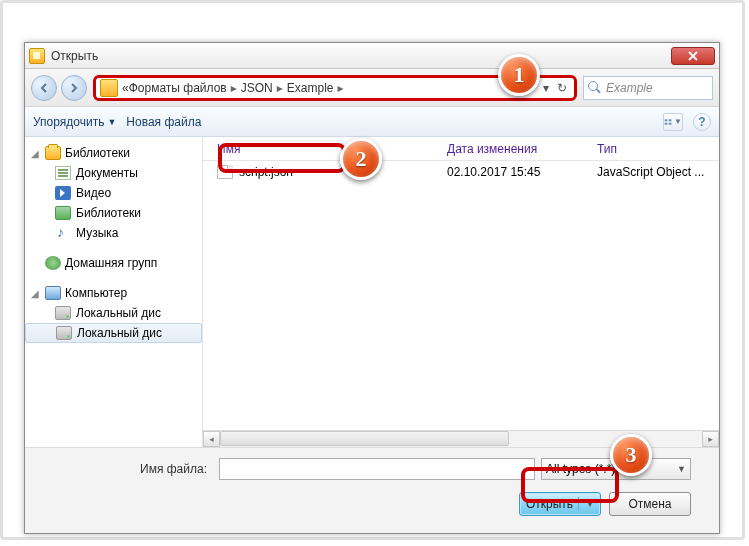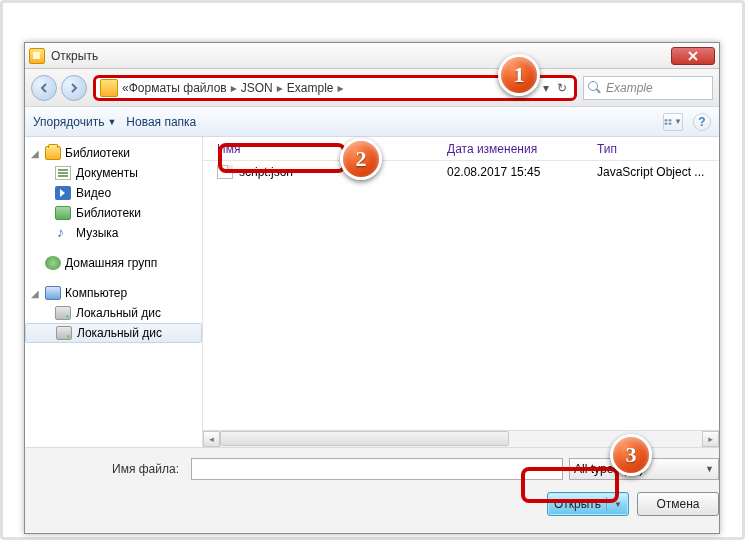--- a/index.html
+++ b/index.html
@@ -89,21 +89,21 @@
   .filerow .col-name{display:flex;align-items:center;gap:6px;}
   .file-highlight {
     position:absolute; border:4px solid #cc0000; border-radius:8px; background:transparent;
   }
   .scroll-horiz { height:17px; background:#f3f3f3; border-top:1px solid #dcdcdc; margin-left:0; display:flex;}
   .scroll-horiz .sb-btn{width:17px;background:linear-gradient(#fdfdfd,#e2e2e2);border:1px solid #c9c9c9;display:flex;align-items:center;justify-content:center;color:#777;font-size:9px;}
   .scroll-horiz .track{flex:1;background:#f3f3f3;position:relative;}
   .scroll-horiz .thumb{position:absolute;left:0;top:0;height:15px;width:60%;background:linear-gradient(#f4f4f4,#dedede);border:1px solid #c9c9c9;border-radius:2px;}
   
   .bottom {
-    background:#f3f3f3; border-top:1px solid #dcdcdc; padding: 10px 0; position:relative;
+    background:#f3f3f3; border-top:1px solid #dcdcdc; padding: 10px 28px; position:relative;
     height: 86px;
   }
   .filename-row { display:flex; align-items:center; gap:6px;}
   .filename-label { width:160px; text-align:right; padding-right:6px; color:#333;}
   .filename-input { flex:1; height:22px; border:1px solid #abadb3; background:#fff;}
   .filetype { width:150px; height:22px; border:1px solid #abadb3; background:linear-gradient(#fdfdfd,#e9e9e9); display:flex;align-items:center;padding:0 4px;justify-content:space-between;}
   .filetype .dd{color:#555;font-size:9px;}
   .btn-row { display:flex; justify-content:flex-end; gap:8px; margin-top:12px;}
   .btn {
     min-width:82px; height:24px; border:1px solid #8e8f8f; border-radius:3px;
@@ -177,21 +177,21 @@
       <span>Example</span>
     </div>
   </div>
 
   <div class="toolbar">
     <div class="tb-item">
       <span>Упорядочить</span>
       <span style="font-size:9px;">▼</span>
     </div>
     <div class="tb-item">
-      <span>Новая папка</span>
+      <span>Новая файла</span>
     </div>
     <span class="flex-spacer"></span>
     <div class="tb-icon">
       <svg width="12" height="10" viewBox="0 0 12 10">
           <rect x="1" y="1" width="4" height="3" fill="#6c8db5"></rect>
           <rect x="7" y="1" width="4" height="3" fill="#6c8db5"></rect>
           <rect x="1" y="6" width="4" height="3" fill="#6c8db5"></rect>
           <rect x="7" y="6" width="4" height="3" fill="#6c8db5"></rect>
         </svg>
       <span style="font-size:8px;margin-left:2px;">▼</span>
@@ -253,21 +253,21 @@
       <div class="col-headers">
         <div class="col-name">Имя</div>
         <div class="col-date">Дата изменения</div>
         <div class="col-type">Тип</div>
       </div>
       <div class="filerow">
         <div class="col-name">
           <span class="ico file"></span>
           <span>script.json</span>
         </div>
-        <div class="col-date">02.08.2017 15:45</div>
+        <div class="col-date">02.10.2017 15:45</div>
         <div class="col-type">JavaScript Object ...</div>
       </div>
       <div style="flex:1"></div>
       <div class="scroll-horiz" style="margin-left:0;">
         <div class="sb-btn">◂</div>
         <div class="track">
             <div class="thumb"></div>
           </div>
         <div class="sb-btn">▸</div>
       </div>

